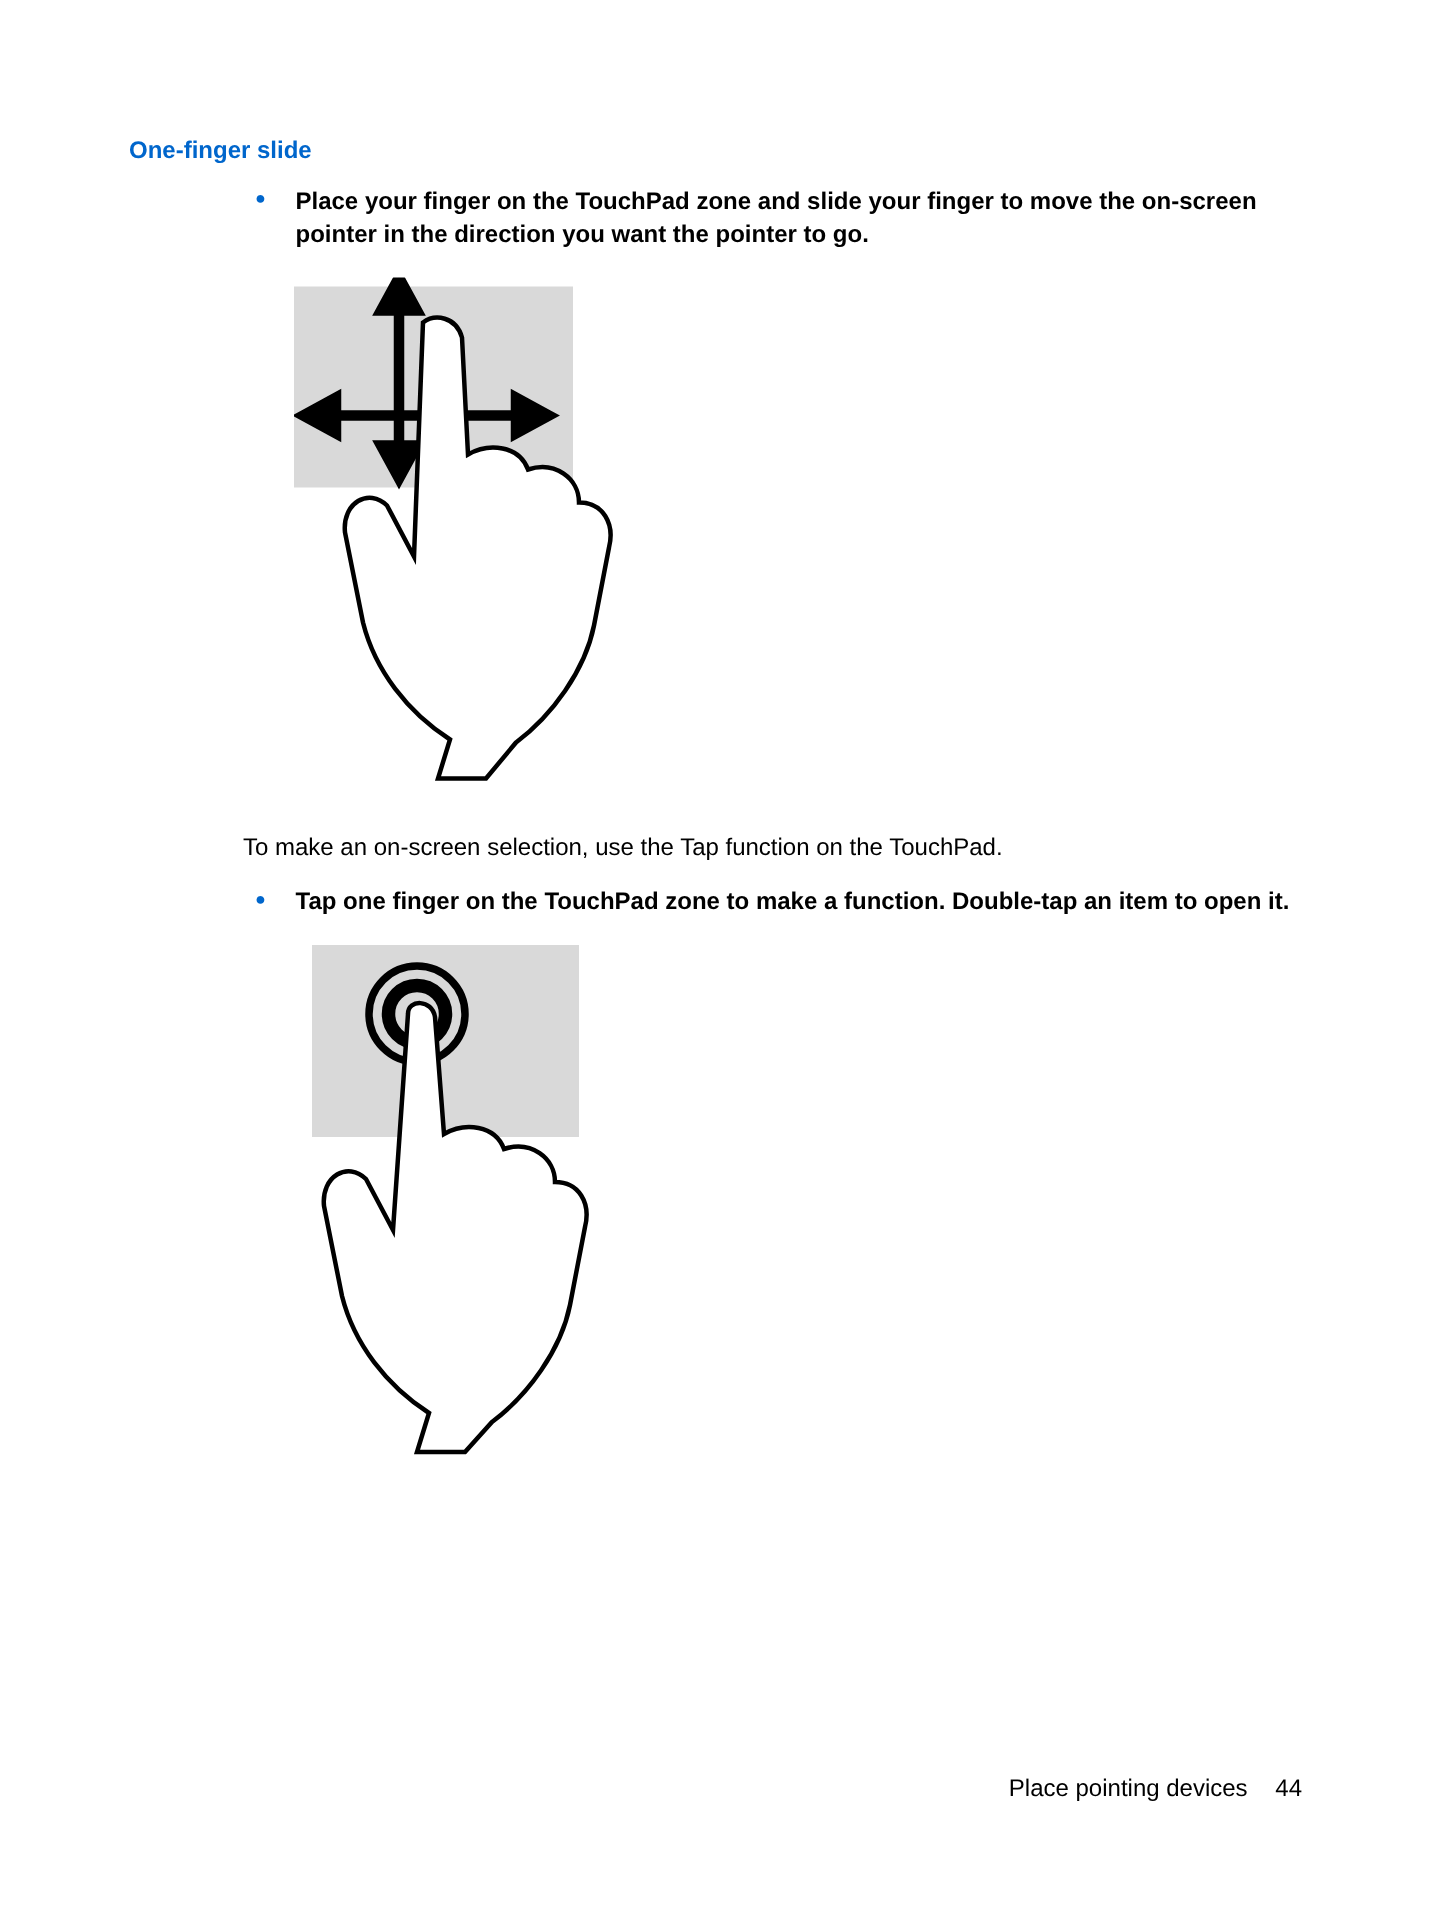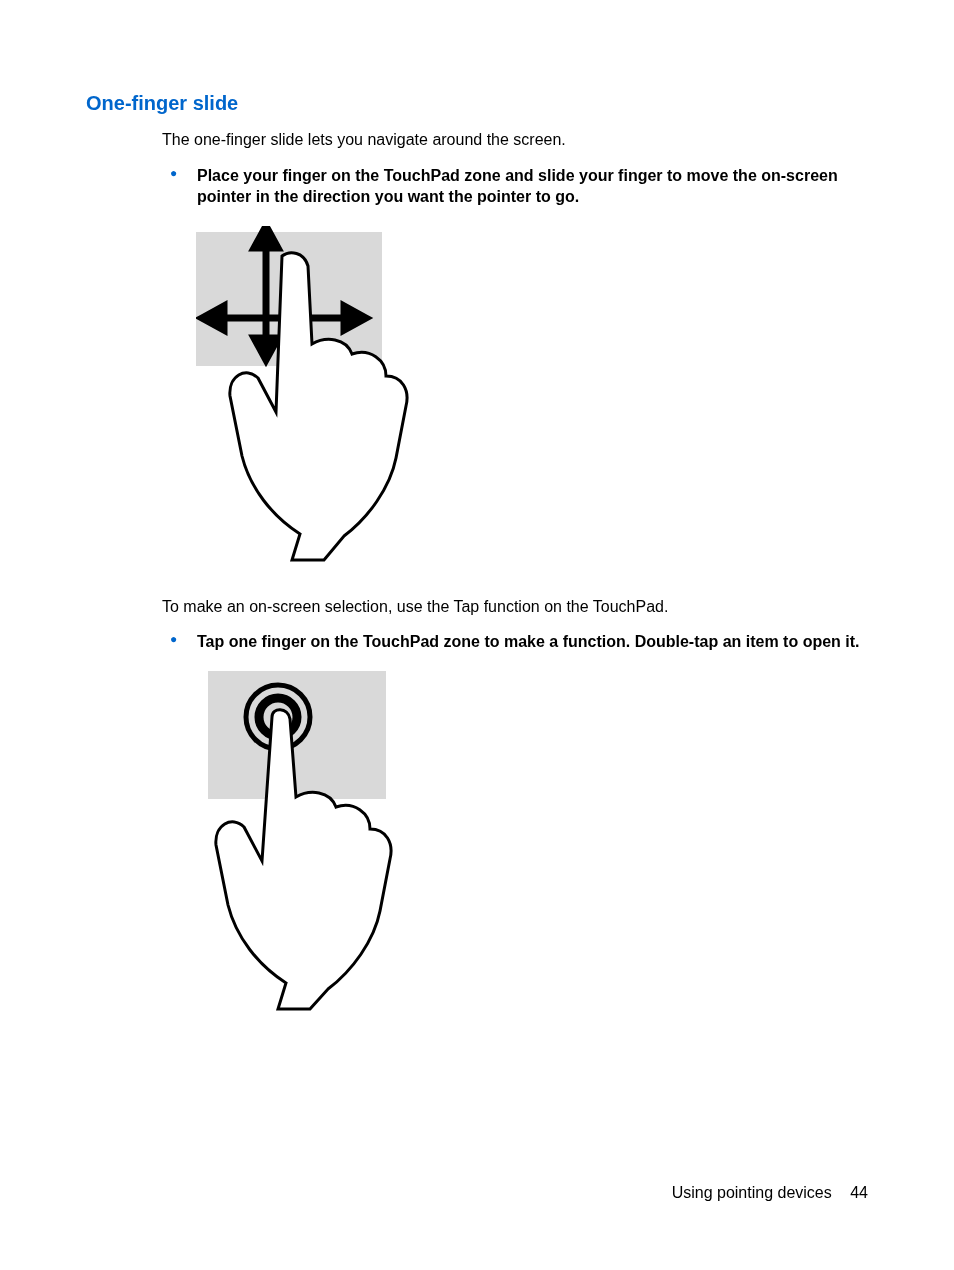--- a/index.html
+++ b/index.html
@@ -9,21 +9,21 @@
       font-family: Arial, Helvetica, sans-serif;
       font-size: 16px;
       color: #000;
       background: #fff;
       position: relative;
       padding: 92px 86px 60px 86px;
     }
     .heading {
       color: #0066cc;
       font-weight: bold;
-      font-size: 20px;
+      font-size: 16px;
       margin-bottom: 14px;
     }
     .body-indent {
       padding-left: 76px;
     }
     .para {
       margin-bottom: 14px;
       line-height: 1.35;
     }
     ul.bullets {
@@ -56,21 +56,20 @@
     }
     .footer .label { margin-right: 14px; }
     svg { display: block; }
   </style>
 </head>
 <body>
 
 <div>
   <div class="heading">One-finger slide</div>
   <div class="body-indent">
-    <p class="para">The one-finger slide lets you navigate around the screen.</p>
     <ul class="bullets">
       <li>Place your finger on the TouchPad zone and slide your finger to move the on-screen pointer in the direction you want the pointer to go.</li>
     </ul>
     <div class="figure">
       <svg width="220" height="340" viewBox="0 0 220 340">
 
         <rect x="0" y="6" width="186" height="134" fill="#d9d9d9" stroke="#000" stroke-width="0"></rect>
 
         <g stroke="#000" stroke-width="7" fill="#000">
 
@@ -143,15 +142,15 @@
                    C 18 154 36 144 48 156
                    L 66 190
                    L 76 46 Z"></path>
         </g>
       </svg>
     </div>
   </div>
 </div>
 
 <div class="footer">
-  <span class="label">Using pointing devices</span>
+  <span class="label">Place pointing devices</span>
   <span>44</span>
 </div>
 
 </body></html>

